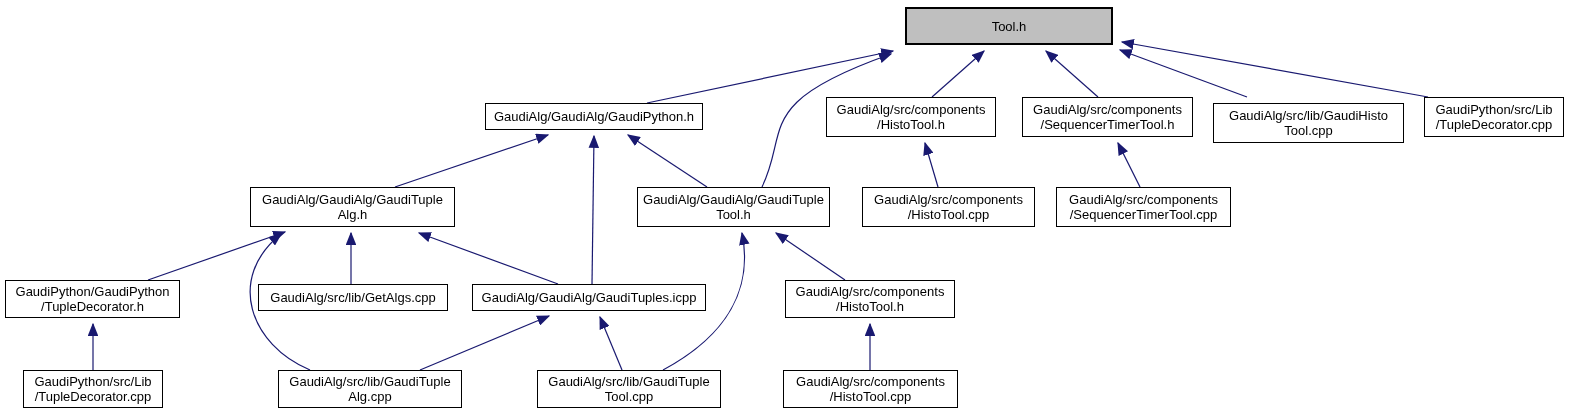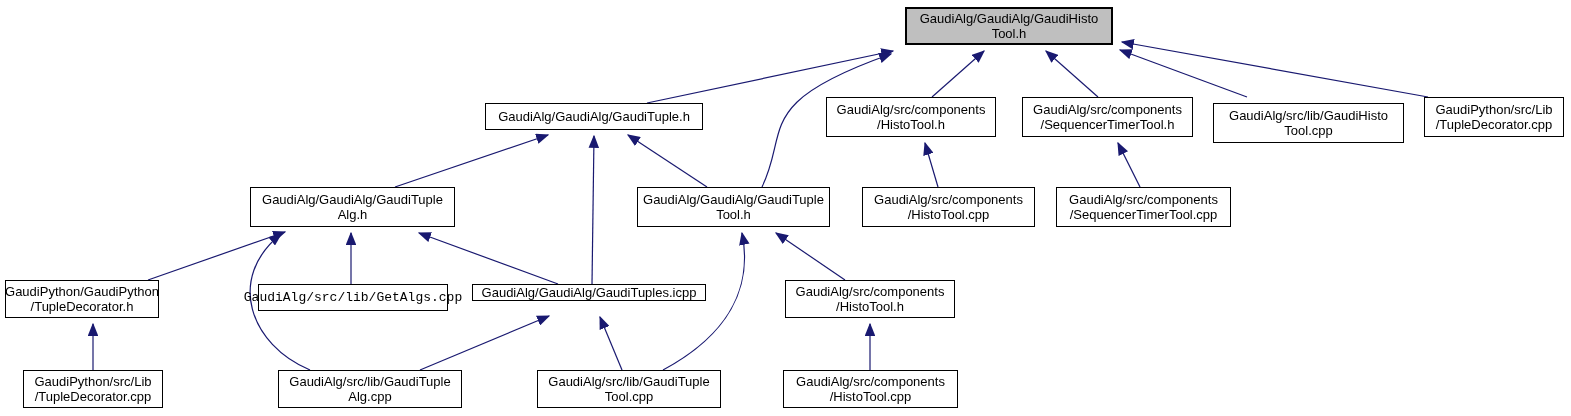--- a/index.html
+++ b/index.html
@@ -70,25 +70,24 @@
       <path d="M 558,284 L 419,233" fill="none" stroke="#191970" stroke-width="1.2" marker-end="url(#arrow)"></path>
       <path d="M 310,370 C 250,345 226,278 281,234" fill="none" stroke="#191970" stroke-width="1.2" marker-end="url(#arrow)"></path>
       <path d="M 845,280 L 776,233" fill="none" stroke="#191970" stroke-width="1.2" marker-end="url(#arrow)"></path>
       <path d="M 663,370 C 728,335 753,288 742,233" fill="none" stroke="#191970" stroke-width="1.2" marker-end="url(#arrow)"></path>
       <path d="M 420,370 L 549,316" fill="none" stroke="#191970" stroke-width="1.2" marker-end="url(#arrow)"></path>
       <path d="M 622,370 L 600,317" fill="none" stroke="#191970" stroke-width="1.2" marker-end="url(#arrow)"></path>
       <path d="M 93,370 L 93,324" fill="none" stroke="#191970" stroke-width="1.2" marker-end="url(#arrow)"></path>
       <path d="M 870,370 L 870,324" fill="none" stroke="#191970" stroke-width="1.2" marker-end="url(#arrow)"></path>
     </svg>
     <div class="graph-node highlight" style="left: 905px; top: 7px; width: 208px; height: 38px;">
-      <span>GaudiAlg/GaudiAlg/GaudiHisto</span>
       <span>Tool.h</span>
     </div>
     <div class="graph-node" style="left: 485px; top: 103px; width: 218px; height: 27px;">
-      <span>GaudiAlg/GaudiAlg/GaudiTuple.h</span>
+      <span>GaudiAlg/GaudiAlg/GaudiPython.h</span>
     </div>
     <div class="graph-node" style="left: 826px; top: 97px; width: 170px; height: 40px;">
       <span>GaudiAlg/src/components</span>
       <span>/HistoTool.h</span>
     </div>
     <div class="graph-node" style="left: 1022px; top: 97px; width: 171px; height: 40px;">
       <span>GaudiAlg/src/components</span>
       <span>/SequencerTimerTool.h</span>
     </div>
     <div class="graph-node" style="left: 1213px; top: 97px; width: 191px; height: 40px; margin-top: 6px;">
@@ -108,28 +107,28 @@
       <span>Tool.h</span>
     </div>
     <div class="graph-node" style="left: 862px; top: 187px; width: 173px; height: 40px;">
       <span>GaudiAlg/src/components</span>
       <span>/HistoTool.cpp</span>
     </div>
     <div class="graph-node" style="left: 1056px; top: 187px; width: 175px; height: 40px;">
       <span>GaudiAlg/src/components</span>
       <span>/SequencerTimerTool.cpp</span>
     </div>
-    <div class="graph-node" style="left: 5px; top: 280px; width: 154px; height: 38px;">
+    <div class="graph-node" style="left: 5px; top: 280px; width: 175px; height: 38px;">
       <span>GaudiPython/GaudiPython</span>
       <span>/TupleDecorator.h</span>
     </div>
-    <div class="graph-node" style="left: 258px; top: 284px; width: 190px; height: 27px; font-family: Liberation Mono, monospace;">
+    <div class="graph-node" style="left: 258px; top: 284px; width: 190px; height: 27px;">
       <span>GaudiAlg/src/lib/GetAlgs.cpp</span>
     </div>
-    <div class="graph-node" style="left: 472px; top: 284px; width: 234px; height: 17px;">
+    <div class="graph-node" style="left: 472px; top: 284px; width: 234px; height: 27px;">
       <span>GaudiAlg/GaudiAlg/GaudiTuples.icpp</span>
     </div>
     <div class="graph-node" style="left: 785px; top: 280px; width: 170px; height: 38px;">
       <span>GaudiAlg/src/components</span>
       <span>/HistoTool.h</span>
     </div>
     <div class="graph-node" style="left: 23px; top: 370px; width: 140px; height: 38px;">
       <span>GaudiPython/src/Lib</span>
       <span>/TupleDecorator.cpp</span>
     </div>

